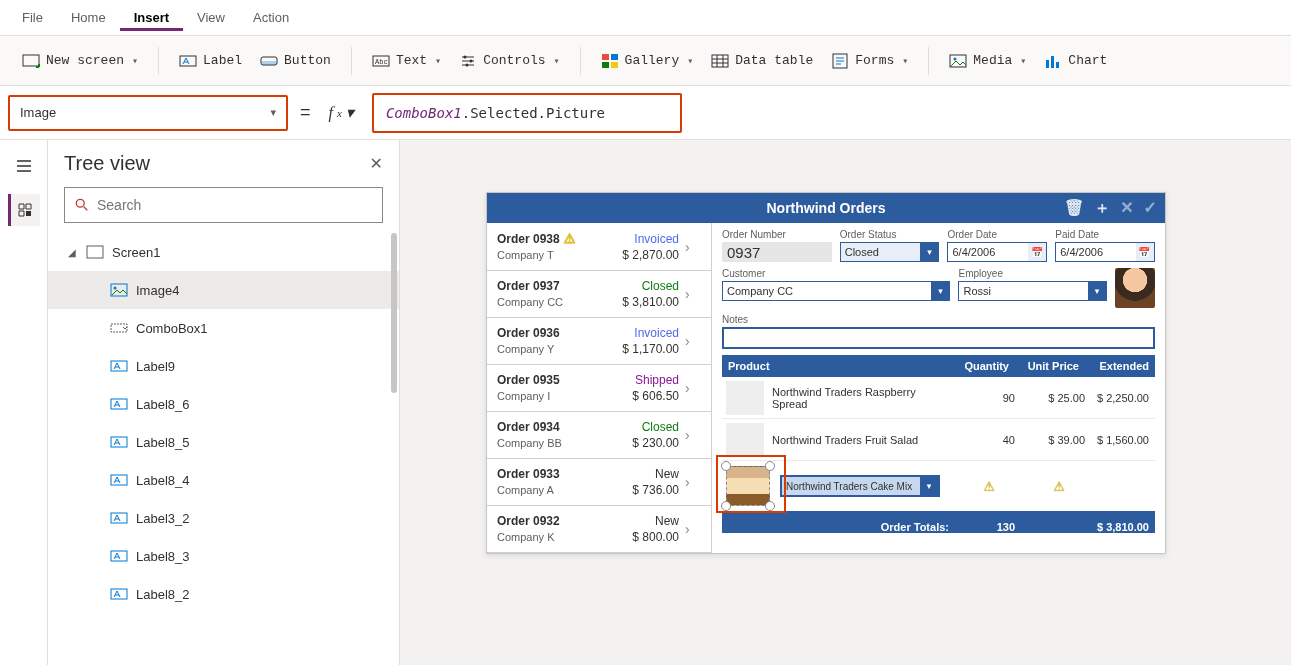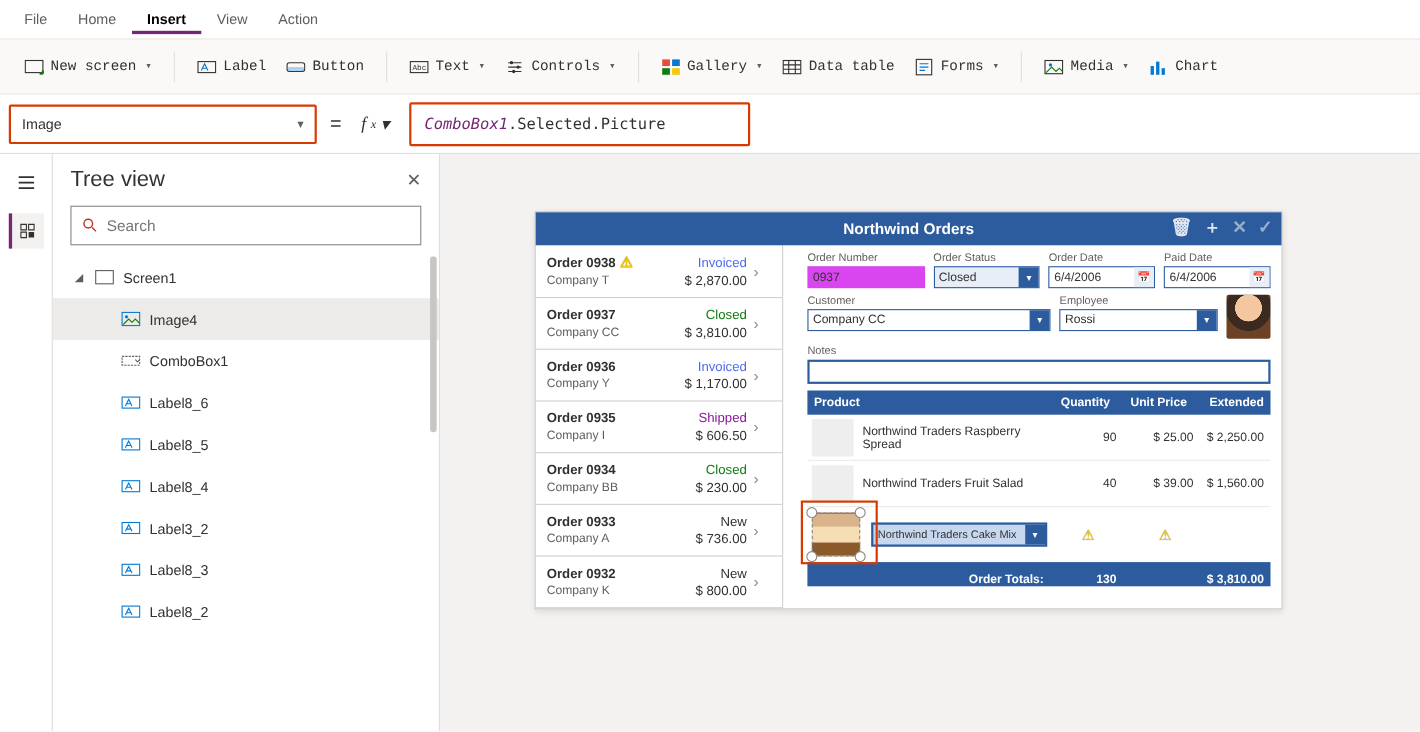--- a/index.html
+++ b/index.html
@@ -47,38 +47,38 @@
 .treeitem .caret { width: 10px; display: inline-block; font-size: 10px; color: #605e5c; }
 .treeitem .ticon { width: 18px; height: 14px; display: inline-flex; align-items: center; justify-content: center; }
 .treescroll-thumb { position: absolute; right: 2px; top: 0; width: 6px; height: 160px; background: #c8c6c4; border-radius: 3px; }
 
 .canvas { flex: 1; background: #f3f2f1; position: relative; overflow: hidden; }
 .app-phone { position: absolute; left: 86px; top: 52px; width: 680px; background: #fff; border: 1px solid #c8c6c4; box-shadow: 0 2px 6px rgba(0,0,0,0.1); }
 .app-header { background: #2d5c9e; color: #fff; height: 30px; display: flex; align-items: center; justify-content: center; position: relative; font-weight: 600; font-size: 14px; }
 .app-header .hicons { position: absolute; right: 8px; display: flex; gap: 10px; align-items: center; }
 .app-header .hicons span { opacity: 0.85; cursor: pointer; font-size: 16px; line-height: 1; }
 
-.app-body { display: flex; gap: 12px; }
+.app-body { display: flex; }
 .orderlist { width: 225px; border-right: 1px solid #d2d0ce; }
 .order-item { border-bottom: 1px solid #d2d0ce; padding: 8px 10px; display: grid; grid-template-columns: 1fr auto 16px; grid-template-rows: auto auto; align-items: center; column-gap: 6px; row-gap: 2px; cursor: pointer; }
 .order-item .ordno { font-weight: 600; font-size: 12px; grid-column: 1; grid-row: 1; display: flex; align-items: center; gap: 4px; }
 .order-item .comp { font-size: 11px; color: #605e5c; grid-column: 1; grid-row: 2; }
 .order-item .stat { grid-column: 2; grid-row: 1; font-size: 12px; text-align: right; }
 .order-item .amt { grid-column: 2; grid-row: 2; font-size: 12px; text-align: right; }
 .order-item .arr { grid-column: 3; grid-row: 1 / span 2; color: #8a8886; font-size: 14px; }
 .stat-invoiced { color: #4f6bed; }
 .stat-closed { color: #107c10; }
 .stat-shipped { color: #881798; }
 .stat-new { color: #323130; }
 
 .order-detail { flex: 1; padding: 6px 10px 0 10px; font-size: 11px; position: relative; }
 .fieldrow { display: flex; gap: 8px; margin-bottom: 6px; }
 .field { flex: 1; display: flex; flex-direction: column; gap: 2px; }
 .field label { font-size: 10px; color: #605e5c; }
-.txtinput { border: 1px solid #2d5c9e; height: 20px; padding: 0 4px; font-size: 11px; display: flex; align-items: center; background: #d946ef; }
+.txtinput { border: 1px solid #2d5c9e; height: 20px; padding: 0 4px; font-size: 15px; display: flex; align-items: center; background: #e5e5e5; }
 .selinput { border: 1px solid #2d5c9e; height: 20px; display: flex; align-items: center; justify-content: space-between; background: #fff; }
 .selinput.filled { background: #e8eef7; }
 .selinput .selval { padding: 0 4px; font-size: 11px; }
 .selinput .selbtn { width: 18px; height: 100%; background: #2d5c9e; color: #fff; display: flex; align-items: center; justify-content: center; font-size: 9px; }
 .dateinput { border: 1px solid #2d5c9e; height: 20px; display: flex; align-items: center; justify-content: space-between; background: #fff; }
 .dateinput .dval { padding: 0 4px; font-size: 11px; }
 .dateinput .dbtn { width: 18px; height: 100%; background: #e8eef7; color: #2d5c9e; display: flex; align-items: center; justify-content: center; font-size: 10px; }
 .avatar2 { width: 40px; height: 40px; background: radial-gradient(circle at 50% 30%, #f4c7a1 0 35%, #3b2a20 36% 60%, #6b4226 61% 100%); border-radius: 2px; }
 .notesbox { border: 2px solid #2d5c9e; height: 22px; width: 100%; }
 
@@ -320,20 +320,30 @@
           <span>ComboBox1</span>
         </div>
         <div class="treeitem depth1">
           <span class="caret"></span>
           <span class="ticon">
             <svg width="18" height="14" viewBox="0 0 18 14">
               <rect x="1" y="2" width="16" height="10" fill="none" stroke="#0078d4"></rect>
               <path d="M4 10 L7 4 L10 10 M5 8 L9 8" stroke="#0078d4" fill="none"></path>
             </svg>
           </span>
+          <span>Label9</span>
+        </div>
+        <div class="treeitem depth1">
+          <span class="caret"></span>
+          <span class="ticon">
+            <svg width="18" height="14" viewBox="0 0 18 14">
+              <rect x="1" y="2" width="16" height="10" fill="none" stroke="#0078d4"></rect>
+              <path d="M4 10 L7 4 L10 10 M5 8 L9 8" stroke="#0078d4" fill="none"></path>
+            </svg>
+          </span>
           <span>Label8_6</span>
         </div>
         <div class="treeitem depth1">
           <span class="caret"></span>
           <span class="ticon">
             <svg width="18" height="14" viewBox="0 0 18 14">
               <rect x="1" y="2" width="16" height="10" fill="none" stroke="#0078d4"></rect>
               <path d="M4 10 L7 4 L10 10 M5 8 L9 8" stroke="#0078d4" fill="none"></path>
             </svg>
           </span>

